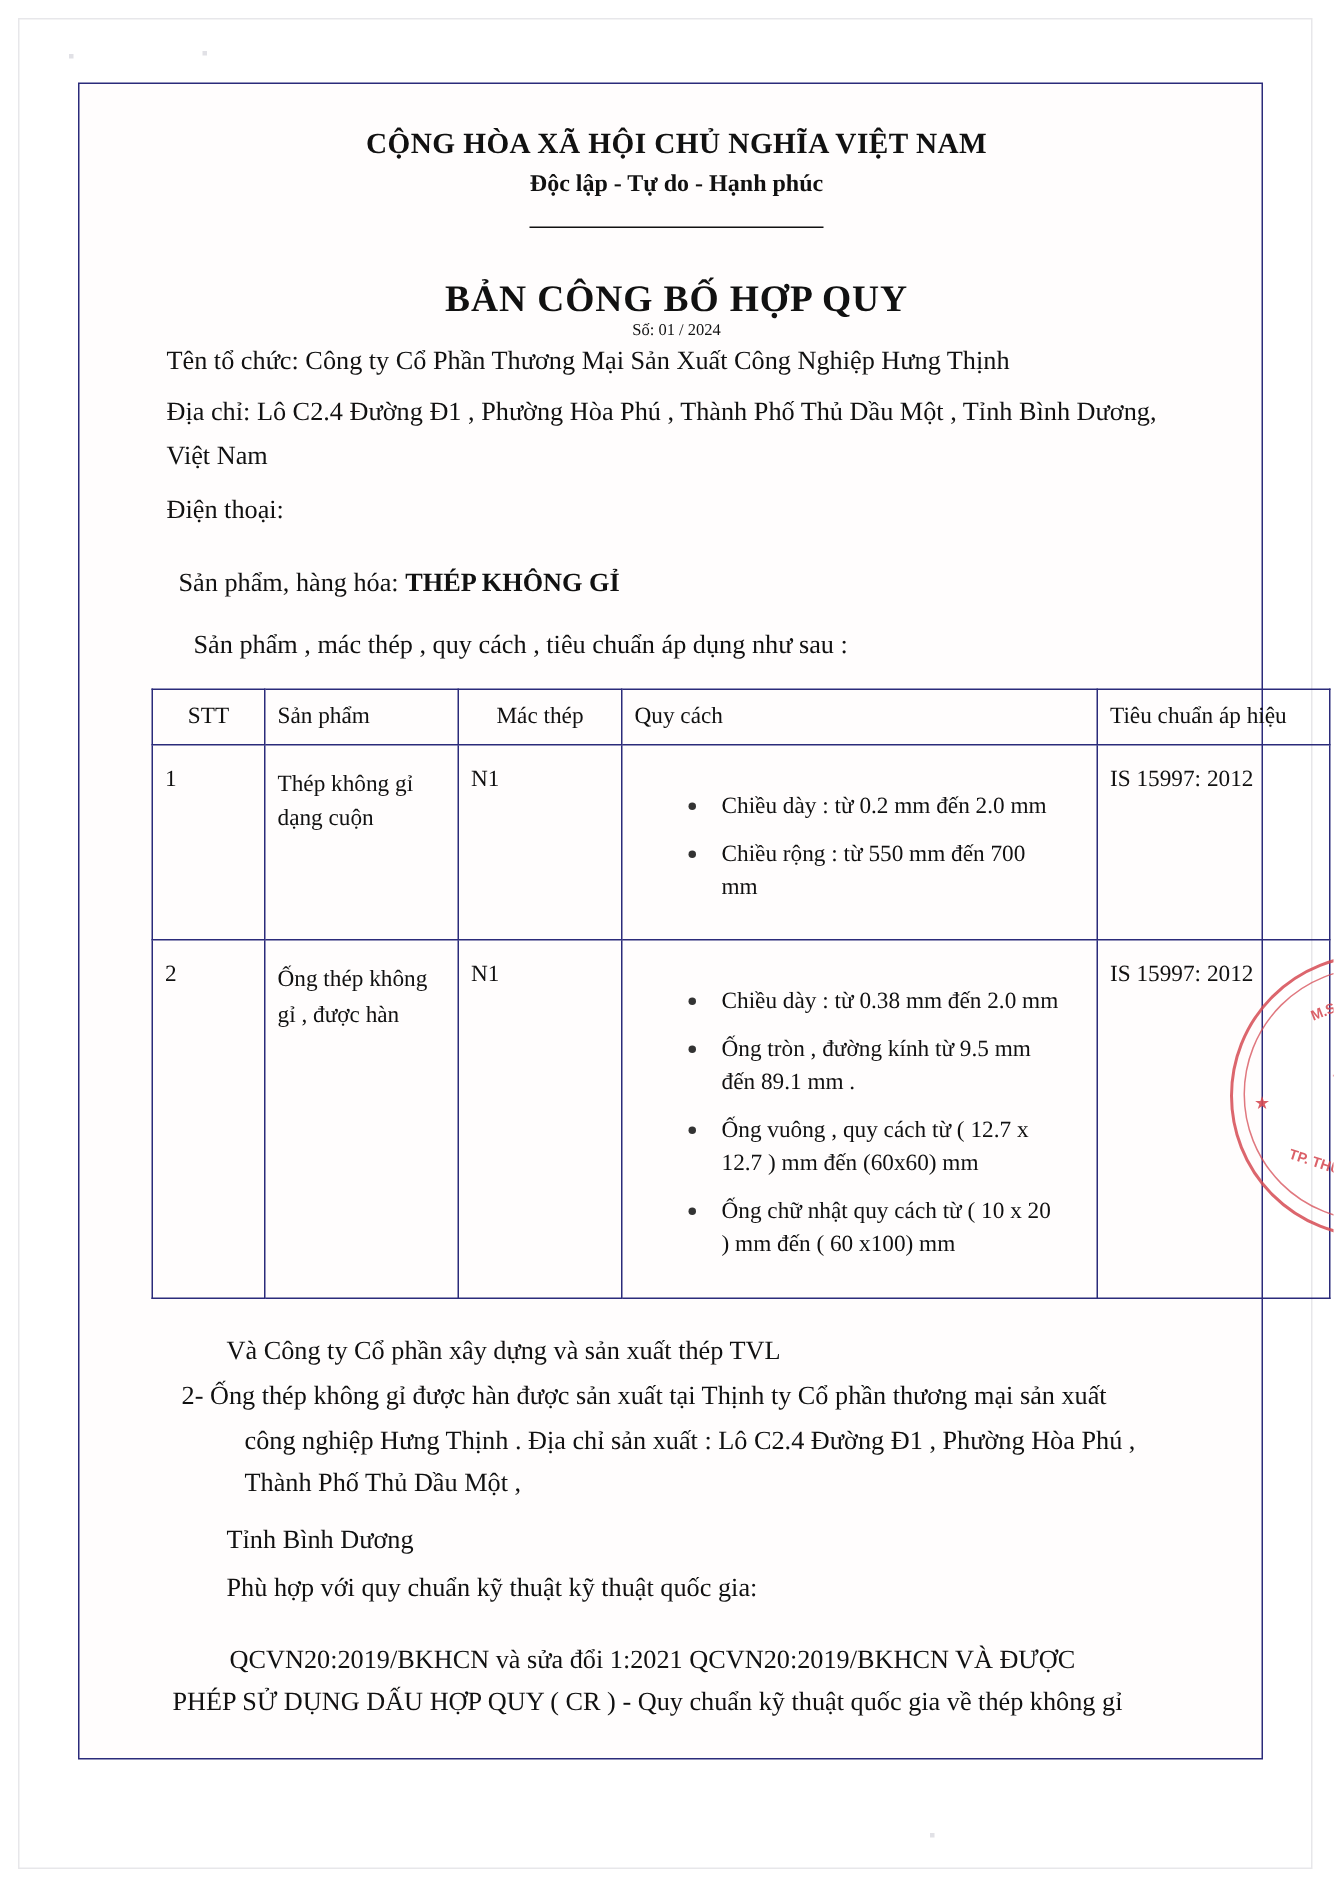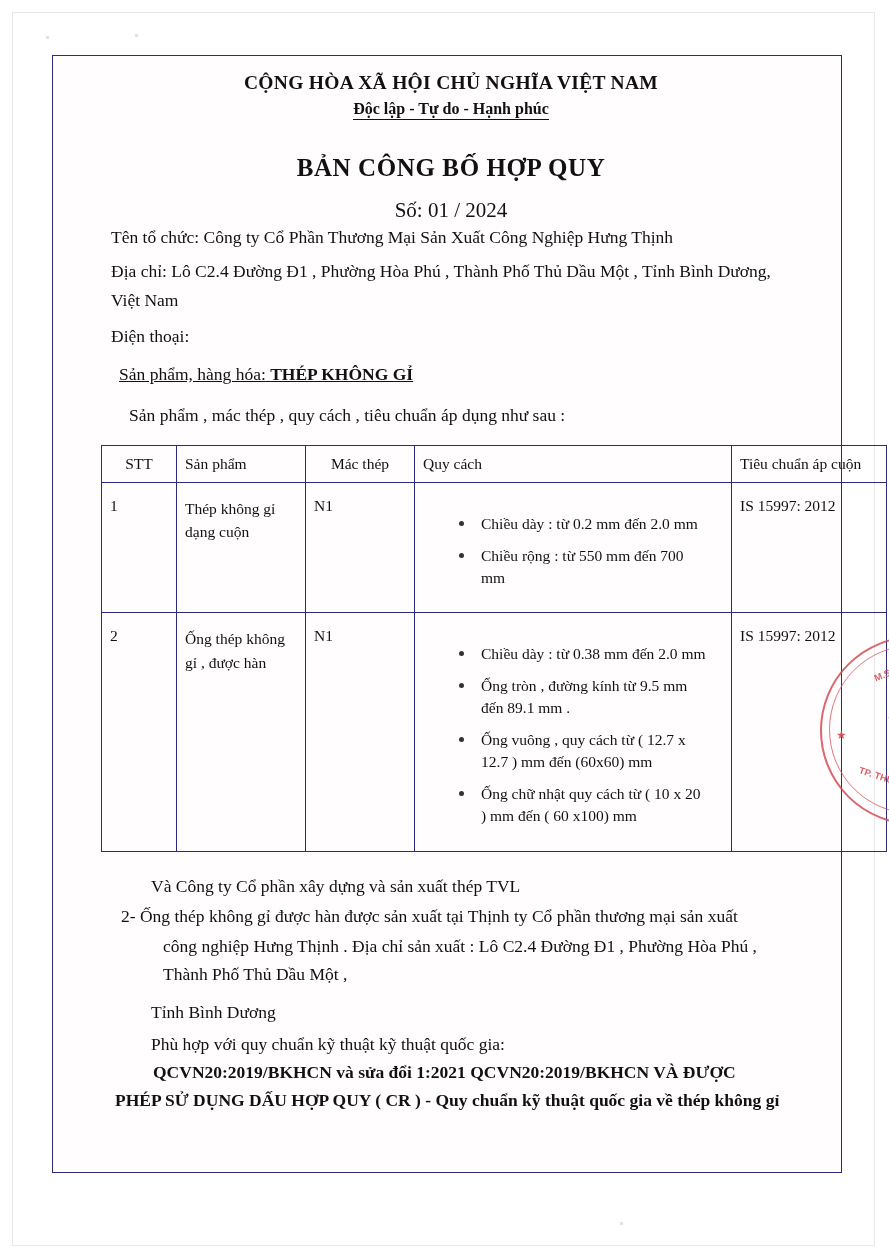--- a/index.html
+++ b/index.html
@@ -43,50 +43,50 @@
     width: 790px;
     height: 1118px;
     border: 1px solid #2b2b7a;
     box-sizing: border-box;
     background: #fffdfd;
   }
 
   .inner {
     position: absolute;
     left: 48px;
-    top: 6px;
+    top: 20px;
     width: 700px;
   }
 
   .center { text-align: center; }
 
   .nat-title {
     font-size: 19.5px;
     font-weight: bold;
     letter-spacing: 0.3px;
     margin-top: 10px;
   }
   .nat-sub {
     font-size: 16px;
     font-weight: bold;
     margin-top: 6px;
     display: inline-block;
     border-bottom: 1.3px solid #111;
-    padding-bottom: 1px;
+    padding-bottom: 19px;
   }
 
   .main-title {
     font-size: 25px;
     font-weight: bold;
     letter-spacing: 0.6px;
     margin-top: 34px;
   }
   .doc-number {
-    font-size: 21px;
-    margin-top: 16px;
+    font-size: 11px;
+    margin-top: 0;
   }
 
   .para {
     font-size: 17.5px;
     line-height: 1.62;
     text-align: left;
   }
   .para.indent { padding-left: 10px; }
   .para.indent2 { padding-left: 18px; }
   .para.indent3 { padding-left: 28px; }
@@ -171,23 +171,22 @@
   .tail {
     font-size: 17.5px;
     line-height: 1.6;
     padding-left: 50px;
     margin-top: 10px;
   }
   .tail-block {
     font-size: 17.5px;
     line-height: 1.62;
     padding-left: 14px;
-    margin-top: 0;
+    margin-top: 20px;
     text-align: justify;
-    font-weight: bold;
   }
   .tail-block .first { padding-left: 38px; display: inline; }
 
   
   .stamp {
     position: absolute;
     left: 820px;
     top: 636px;
     width: 185px;
     height: 185px;
@@ -295,36 +294,36 @@
       <div class="para indent" style="margin-top:6px;">
         <span>Địa chỉ:</span>
         <span>Lô C2.4 Đường Đ1 , Phường Hòa Phú , Thành Phố Thủ Dầu Một , Tỉnh Bình Dương, Việt Nam</span>
       </div>
 
       <div class="para indent" style="margin-top:8px;">
         <span>Điện thoại:</span>
         <span></span>
       </div>
 
-      <div class="para indent2" style="margin-top:10px;text-decoration:underline;">
+      <div class="para indent2" style="margin-top:21px;">
         <span>Sản phẩm, hàng hóa:</span>
         <span class="bold">THÉP KHÔNG GỈ</span>
       </div>
 
 
       <div class="para indent3" style="margin-top:12px;">Sản phẩm , mác thép , quy cách , tiêu chuẩn áp dụng như sau :</div>
 
       <table class="spec">
         <thead>
           <tr>
             <th class="col-stt">STT</th>
             <th class="col-prod">Sản phẩm</th>
             <th class="col-mac">Mác thép</th>
             <th class="col-quy">Quy cách</th>
-            <th class="col-tc">Tiêu chuẩn áp cuộn</th>
+            <th class="col-tc">Tiêu chuẩn áp hiệu</th>
           </tr>
         </thead>
         <tbody>
           <tr>
             <td class="center-cell" style="padding-top:14px;">1</td>
             <td class="justify-cell" style="padding-top:14px;">Thép không gỉ dạng cuộn</td>
             <td class="center-cell" style="padding-top:14px;">N1</td>
             <td style="padding-top:14px;">
               <ul class="bullets">
                 <li>Chiều dày : từ 0.2 mm đến 2.0 mm</li>

